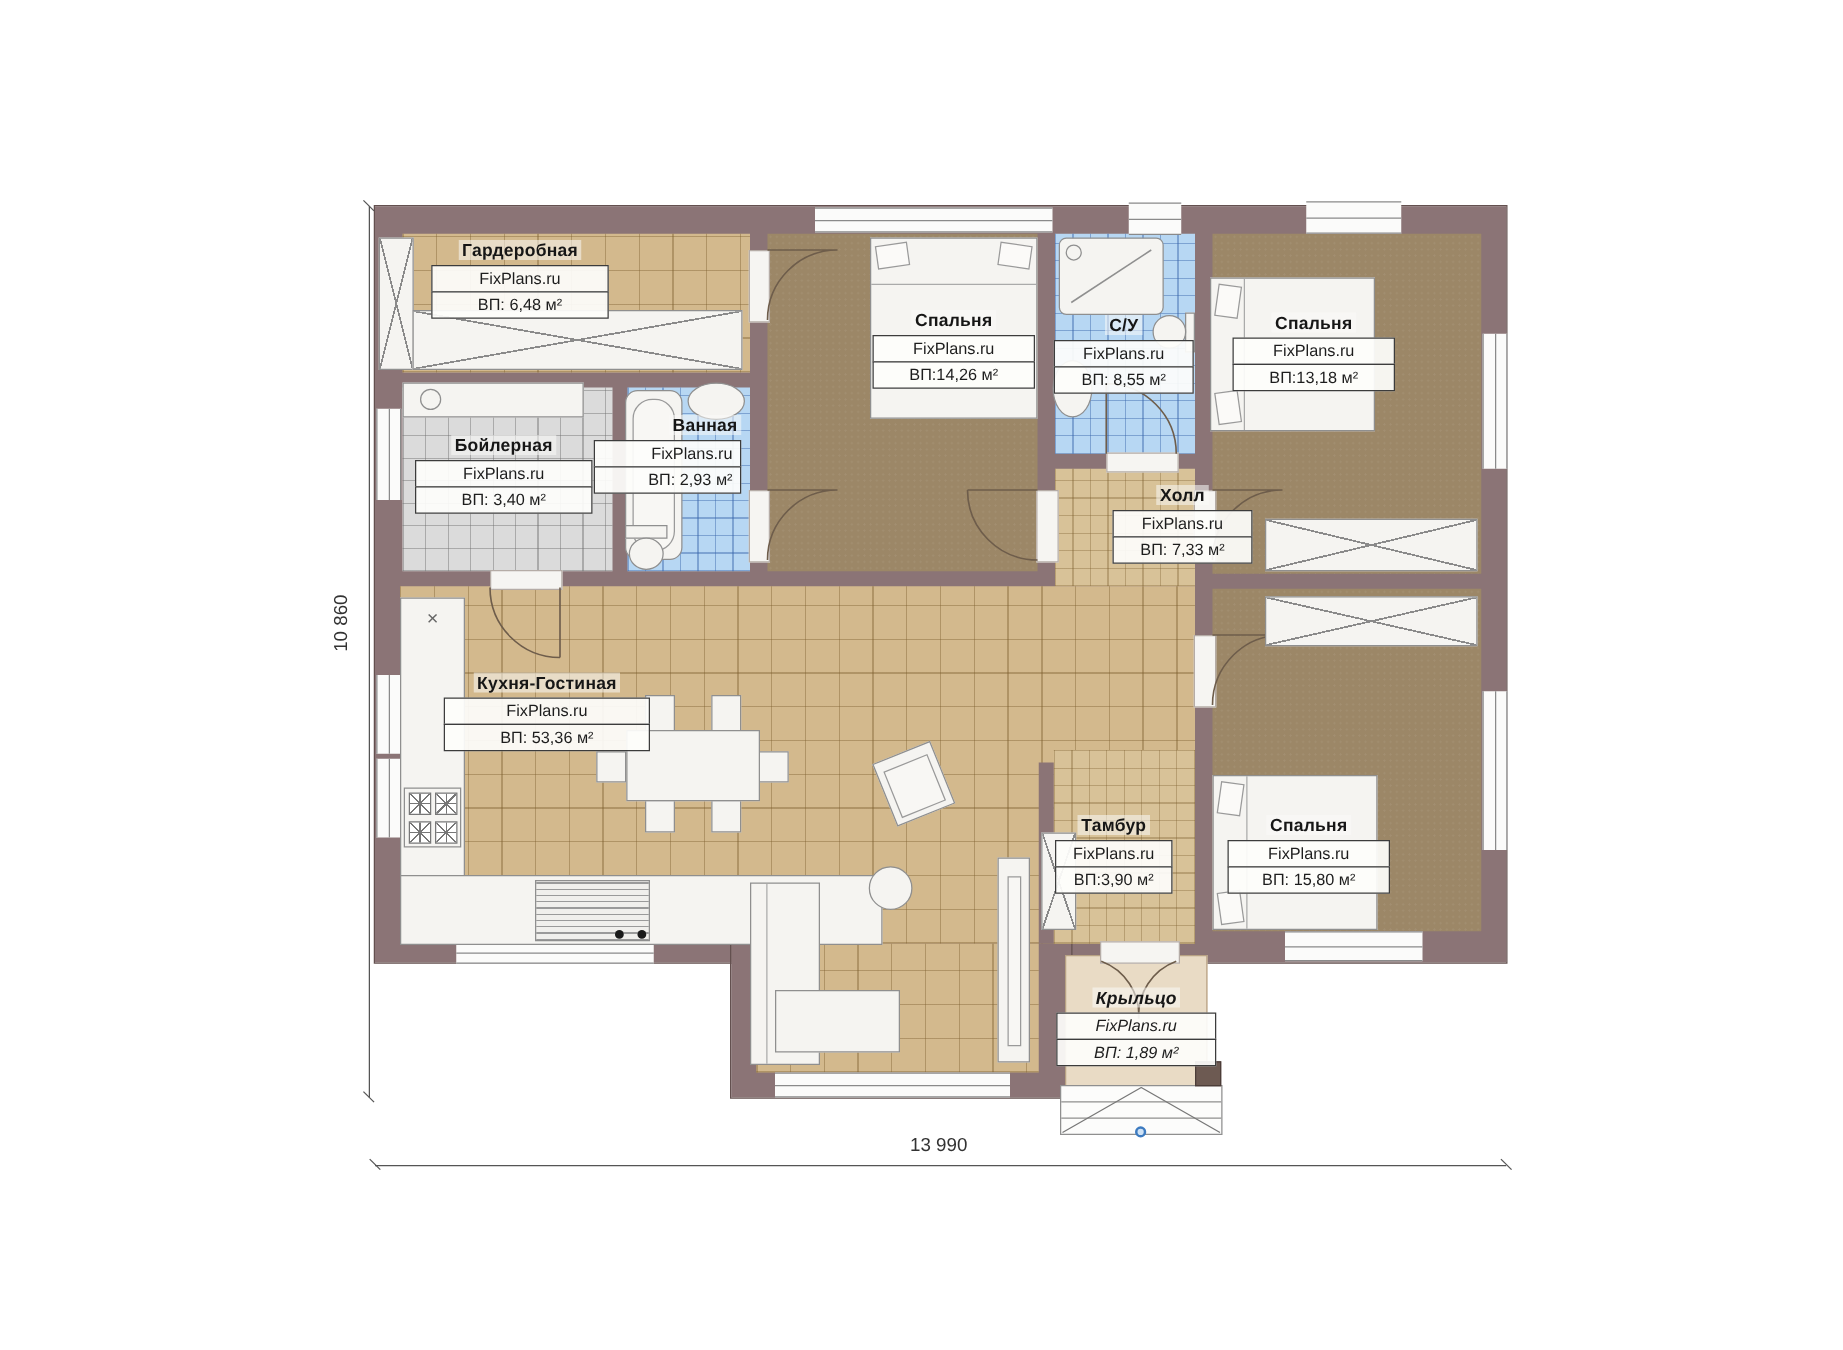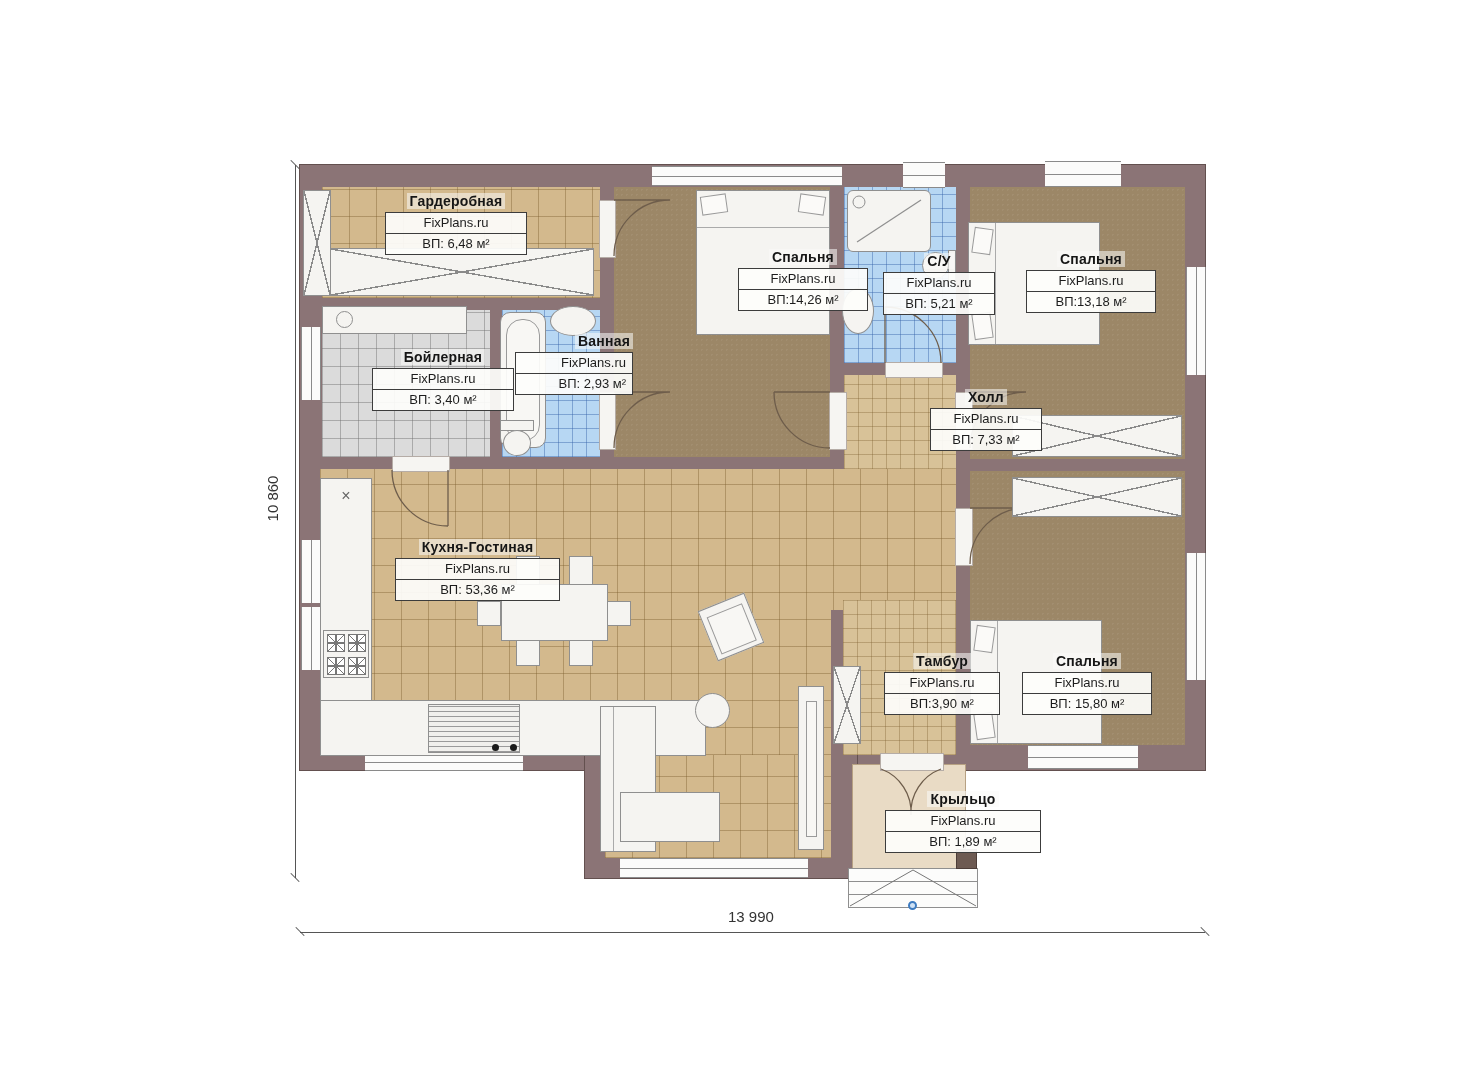--- a/index.html
+++ b/index.html
@@ -39,21 +39,21 @@
     #f5f4f1;border:1px solid #8f8f8f;box-sizing:border-box;}
   .innerline{position:absolute;border:1px solid #9a9a9a;background:#f8f7f4;box-sizing:border-box;}
   .burner{position:absolute;width:16px;height:16px;border:1px solid #777;background:
     linear-gradient(to top right,transparent calc(50% - .6px),#777 calc(50% - .6px) calc(50% + .6px),transparent calc(50% + .6px)),
     linear-gradient(to bottom right,transparent calc(50% - .6px),#777 calc(50% - .6px) calc(50% + .6px),transparent calc(50% + .6px)),
     linear-gradient(to right,transparent calc(50% - .6px),#777 calc(50% - .6px) calc(50% + .6px),transparent calc(50% + .6px)),
     linear-gradient(to bottom,transparent calc(50% - .6px),#777 calc(50% - .6px) calc(50% + .6px),transparent calc(50% + .6px)),#fff;}
   .ovenlines{background-image:repeating-linear-gradient(0deg,#9a9a9a 0 1px,transparent 1px 5px);background-color:#f0efec;}
   .dot{position:absolute;border-radius:50%;background:#1a1a1a;}
   
-  .room-label{position:absolute;text-align:center;z-index:30;margin-left:40px;}
+  .room-label{position:absolute;text-align:center;z-index:30;}
   .room-name{font-weight:bold;font-size:14px;color:#161616;background:rgba(250,250,248,.55);display:inline-block;padding:0 3px;letter-spacing:.2px;}
   .lbox{border:1px solid #3c3c3c;background:rgba(253,253,251,.93);font-size:13px;color:#1d1d1d;padding:0 6px;line-height:20px;margin-top:2px;}
   .lbox + .lbox{margin-top:-1px;}
   
   .dimline-v{position:absolute;border-left:1px solid #555;}
   .dimline-h{position:absolute;border-top:1px solid #555;}
   .tick{position:absolute;width:12px;border-top:1px solid #555;transform:rotate(45deg);}
   .dimtext{position:absolute;font-size:15px;color:#333;}
   svg.arc{position:absolute;overflow:visible;}
   .steps{position:absolute;background:#fcfcfb;border:1px solid #8f8f8f;box-sizing:border-box;}
@@ -241,48 +241,48 @@
     <div class="lbox">ВП: 2,93 м²</div>
   </div>
   <div class="room-label" style="left:698px;top:248px;width:130px;">
     <div class="room-name">Спальня</div>
     <div class="lbox">FixPlans.ru</div>
     <div class="lbox">ВП:14,26 м²</div>
   </div>
   <div class="room-label" style="left:843px;top:252px;width:112px;">
     <div class="room-name">С/У</div>
     <div class="lbox">FixPlans.ru</div>
-    <div class="lbox">ВП: 5,21 м²</div>
+    <div class="lbox">ВП: 8,55 м²</div>
   </div>
   <div class="room-label" style="left:986px;top:250px;width:130px;">
     <div class="room-name">Спальня</div>
     <div class="lbox">FixPlans.ru</div>
     <div class="lbox">ВП:13,18 м²</div>
   </div>
   <div class="room-label" style="left:843px;top:388px;width:112px;padding-left:47px;">
     <div class="room-name">Холл</div>
     <div class="lbox">FixPlans.ru</div>
     <div class="lbox">ВП: 7,33 м²</div>
   </div>
   <div class="room-label" style="left:355px;top:538px;width:165px;">
     <div class="room-name">Кухня-Гостиная</div>
     <div class="lbox">FixPlans.ru</div>
     <div class="lbox">ВП: 53,36 м²</div>
   </div>
-  <div class="room-label" style="left:844px;top:652px;width:116px;">
+  <div class="room-label" style="left:844px;top:652px;width:94px;">
     <div class="room-name">Тамбур</div>
     <div class="lbox">FixPlans.ru</div>
     <div class="lbox">ВП:3,90 м²</div>
   </div>
   <div class="room-label" style="left:982px;top:652px;width:130px;">
     <div class="room-name">Спальня</div>
     <div class="lbox">FixPlans.ru</div>
     <div class="lbox">ВП: 15,80 м²</div>
   </div>
-  <div class="room-label" style="left:845px;top:790px;width:156px;">
+  <div class="room-label" style="left:845px;top:790px;width:128px;font-style:italic;">
     <div class="room-name">Крыльцо</div>
     <div class="lbox">FixPlans.ru</div>
     <div class="lbox">ВП: 1,89 м²</div>
   </div>
 
   <div class="dimline-v" style="left:295px;top:165px;height:713px;"></div>
   <div class="tick" style="left:289px;top:164px;"></div>
   <div class="tick" style="left:289px;top:877px;"></div>
   <div class="dimtext" style="left:250px;top:490px;transform:rotate(-90deg);transform-origin:center;">10 860</div>
   <div class="dimline-h" style="left:300px;top:932px;width:905px;"></div>

